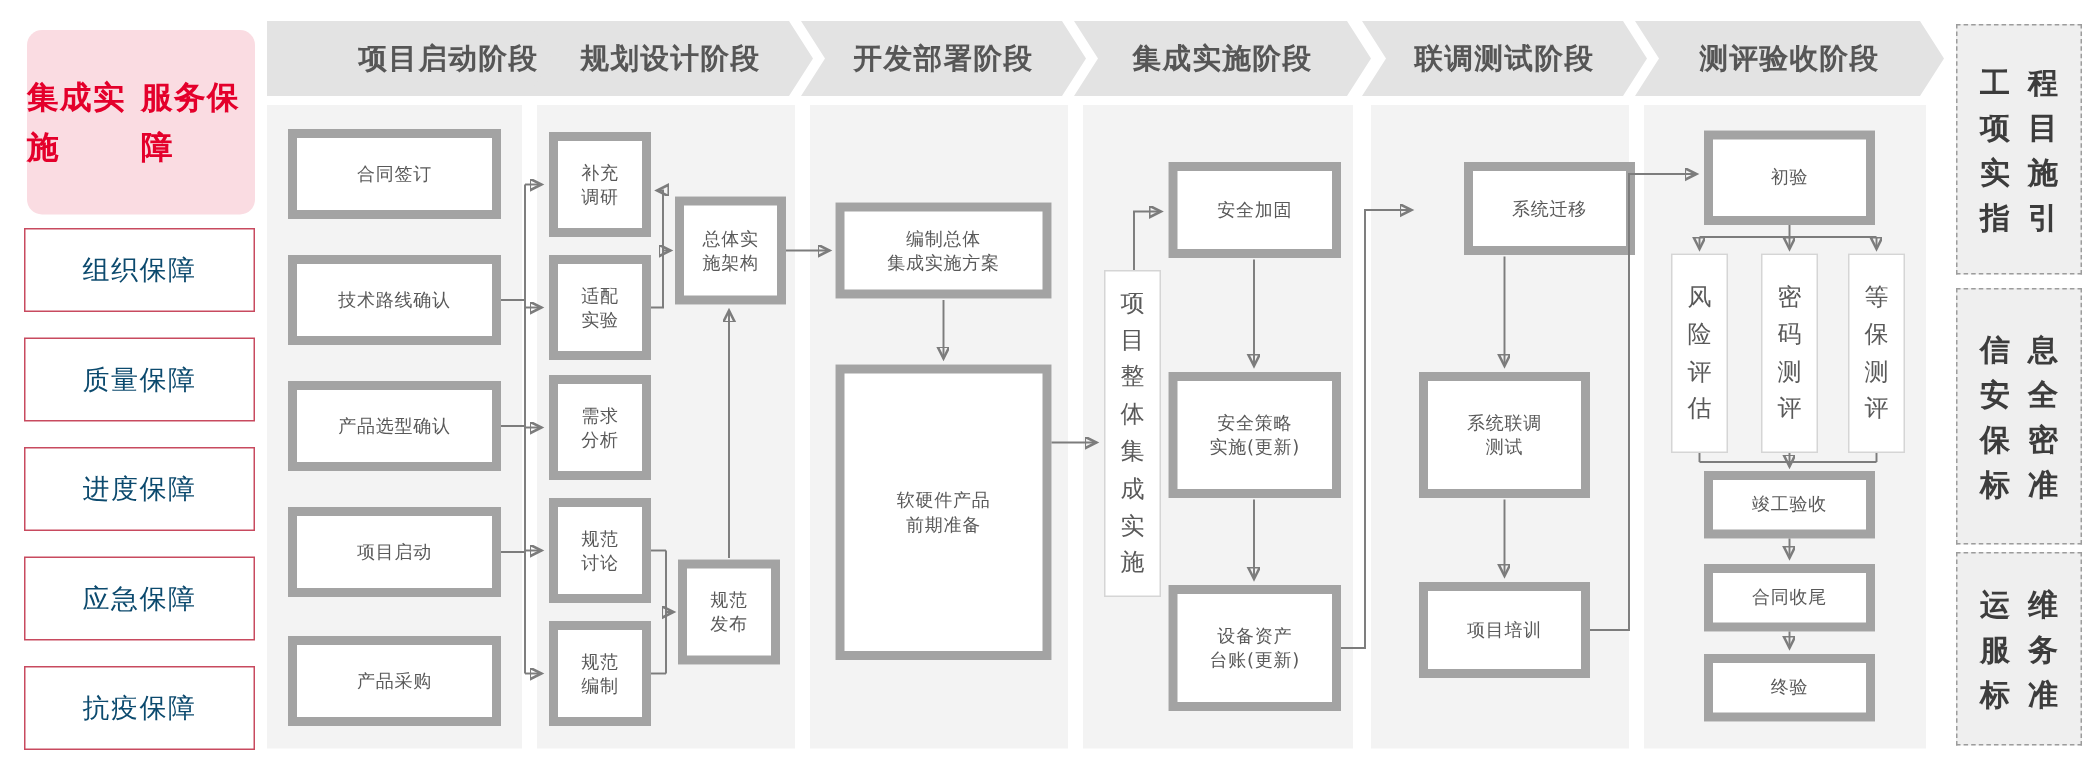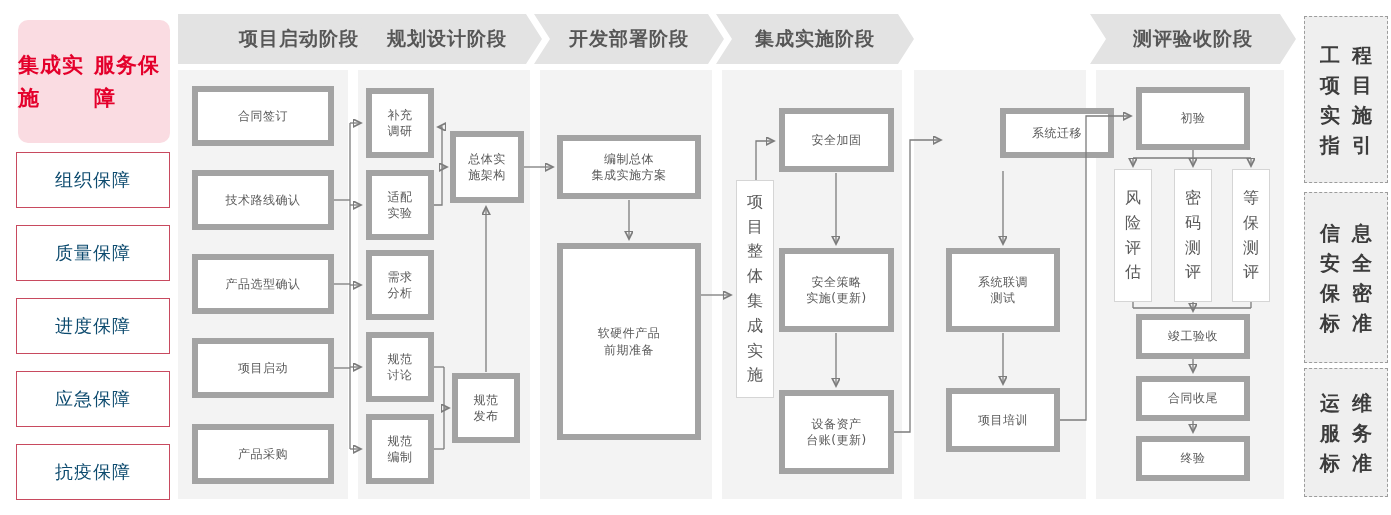--- a/index.html
+++ b/index.html
@@ -72,20 +72,21 @@
   <div class="colbg" style="left:358px;width:172px"></div>
   <div class="colbg" style="left:540px;width:172px"></div>
   <div class="colbg" style="left:722px;width:180px"></div>
   <div class="colbg" style="left:914px;width:172px"></div>
   <div class="colbg" style="left:1096px;width:188px"></div>
 
   <div class="chev first" style="left:178px;width:182px">项目启动阶段</div>
   <div class="chev" style="left:352px;width:190px">规划设计阶段</div>
   <div class="chev" style="left:534px;width:190px">开发部署阶段</div>
   <div class="chev" style="left:716px;width:198px">集成实施阶段</div>
+  <div class="chev" style="left:908px;width:190px">联调测试阶段</div>
   <div class="chev" style="left:1090px;width:206px">测评验收阶段</div>
 
   <div class="node" style="left:192px;top:86px;width:142px;height:60px">合同签订</div>
   <div class="node" style="left:192px;top:170px;width:142px;height:60px">技术路线确认</div>
   <div class="node" style="left:192px;top:254px;width:142px;height:60px">产品选型确认</div>
   <div class="node" style="left:192px;top:338px;width:142px;height:60px">项目启动</div>
   <div class="node" style="left:192px;top:424px;width:142px;height:60px">产品采购</div>
 
   <div class="node" style="left:366px;top:88px;width:68px;height:70px">补充
 调研</div>
@@ -116,21 +117,21 @@
       <div>成</div>
       <div>实</div>
       <div>施</div>
     </div>
   <div class="node" style="left:779px;top:108px;width:115px;height:64px">安全加固</div>
   <div class="node" style="left:779px;top:248px;width:115px;height:84px">安全策略
 实施(更新)</div>
   <div class="node" style="left:779px;top:390px;width:115px;height:84px">设备资产
 台账(更新)</div>
 
-  <div class="node" style="left:1000px;top:108px;width:114px;height:50px">系统迁移</div>
+  <div class="node" style="left:976px;top:108px;width:114px;height:62px">系统迁移</div>
   <div class="node" style="left:946px;top:248px;width:114px;height:84px">系统联调
 测试</div>
   <div class="node" style="left:946px;top:388px;width:114px;height:64px">项目培训</div>
 
   <div class="node" style="left:1136px;top:87px;width:114px;height:63px">初验</div>
   <div class="vnode" style="left:1114px;top:169px;width:38px;height:133px">
       <div>风</div>
       <div>险</div>
       <div>评</div>
       <div>估</div>

